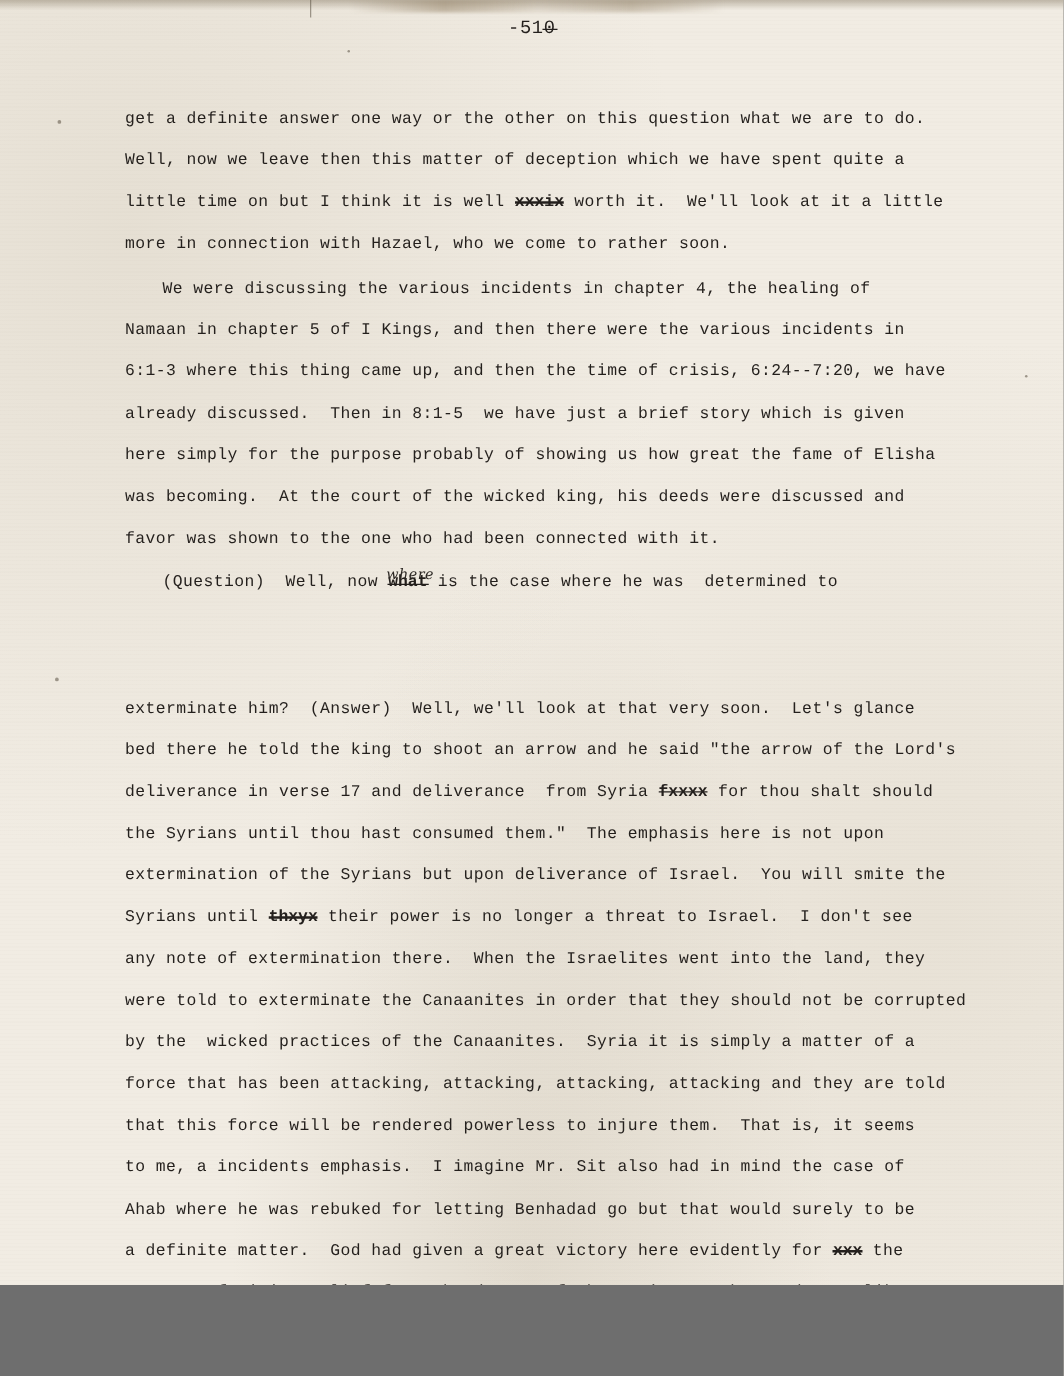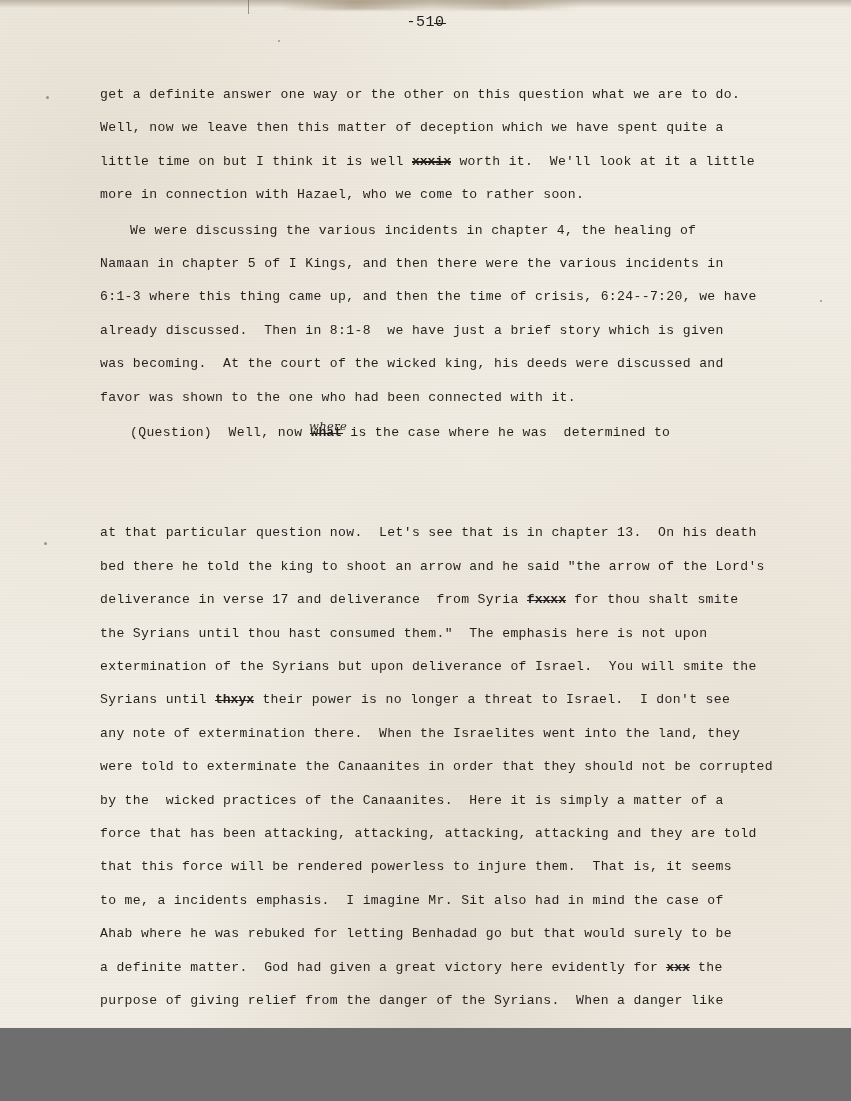--- a/index.html
+++ b/index.html
@@ -150,38 +150,39 @@
       <div class="line">get a definite answer one way or the other on this question what we are to do.</div>
       <div class="line">Well, now we leave then this matter of deception which we have spent quite a</div>
       <div class="line"><span>little time on but I think it is well </span><span class="xout heavy">xxxix</span><span> worth it.  We'll look at it a little</span></div>
       <div class="line">more in connection with Hazael, who we come to rather soon.</div>
     </div>
 
     <div class="para">
       <div class="line indent">We were discussing the various incidents in chapter 4, the healing of</div>
       <div class="line">Namaan in chapter 5 of I Kings, and then there were the various incidents in</div>
       <div class="line">6:1-3 where this thing came up, and then the time of crisis, 6:24--7:20, we have</div>
-      <div class="line">already discussed.  Then in 8:1-8  we have just a brief story which is given</div>
+      <div class="line">already discussed.  Then in 8:1-5  we have just a brief story which is given</div>
+      <div class="line">here simply for the purpose probably of showing us how great the fame of Elisha</div>
       <div class="line">was becoming.  At the court of the wicked king, his deeds were discussed and</div>
       <div class="line">favor was shown to the one who had been connected with it.</div>
     </div>
 
     <div class="para">
       <div class="line indent" style="position:relative;"><span>(Question)  Well, now </span><span class="strike heavy">what</span><span> is the case where he was  determined to</span>
         <span class="handwrite" style="left:209px; top:-6px;">where</span>
       </div>
-      <div class="line">at that particular question now.  Let's see that is in chapter 13.  On his death</div>
+      <div class="line">exterminate him?  (Answer)  Well, we'll look at that very soon.  Let's glance</div>
       <div class="line">bed there he told the king to shoot an arrow and he said "the arrow of the Lord's</div>
-      <div class="line"><span>deliverance in verse 17 and deliverance  from Syria </span><span class="xout heavy">fxxxx</span><span> for thou shalt smite</span></div>
+      <div class="line"><span>deliverance in verse 17 and deliverance  from Syria </span><span class="xout heavy">fxxxx</span><span> for thou shalt should</span></div>
       <div class="line">the Syrians until thou hast consumed them."  The emphasis here is not upon</div>
       <div class="line">extermination of the Syrians but upon deliverance of Israel.  You will smite the</div>
       <div class="line"><span>Syrians until </span><span class="xout heavy">thxyx</span><span> their power is no longer a threat to Israel.  I don't see</span></div>
       <div class="line">any note of extermination there.  When the Israelites went into the land, they</div>
       <div class="line">were told to exterminate the Canaanites in order that they should not be corrupted</div>
-      <div class="line">by the  wicked practices of the Canaanites.  Here it is simply a matter of a</div>
+      <div class="line">by the  wicked practices of the Canaanites.  Syria it is simply a matter of a</div>
       <div class="line">force that has been attacking, attacking, attacking, attacking and they are told</div>
       <div class="line">that this force will be rendered powerless to injure them.  That is, it seems</div>
       <div class="line">to me, a incidents emphasis.  I imagine Mr. Sit also had in mind the case of</div>
       <div class="line">Ahab where he was rebuked for letting Benhadad go but that would surely to be</div>
       <div class="line"><span>a definite matter.  God had given a great victory here evidently for </span><span class="xout heavy">xxx</span><span> the</span></div>
       <div class="line">purpose of giving relief from the danger of the Syrians.  When a danger like</div>
     </div>
 
   </div>
 

